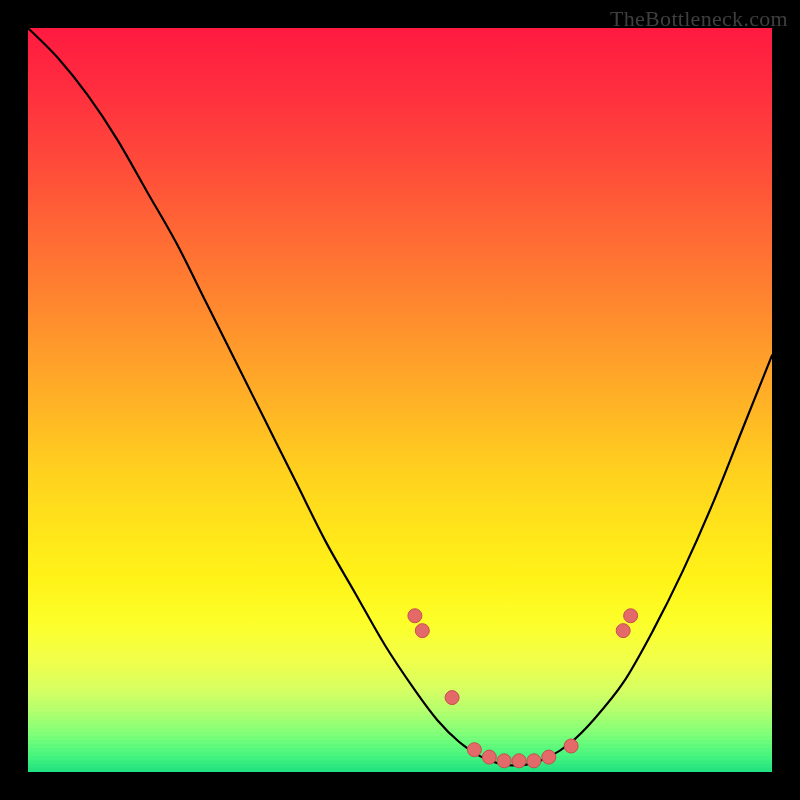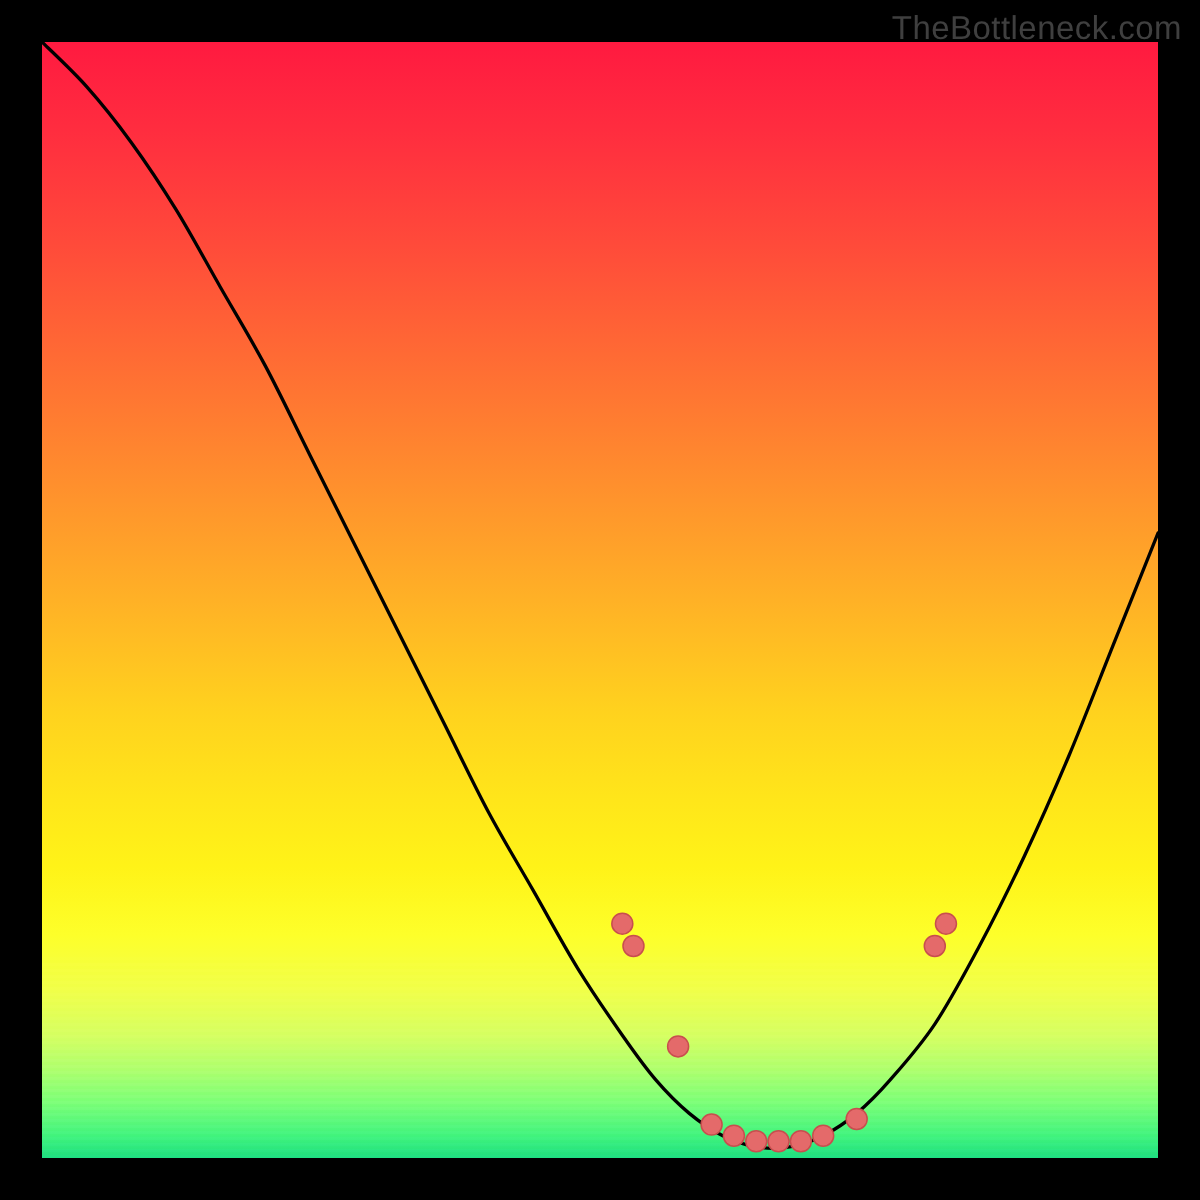--- a/index.html
+++ b/index.html
@@ -9,20 +9,21 @@
     height: 800px;
     background: #000;
     overflow: hidden;
     font-family: Arial, Helvetica, sans-serif;
   }
   .stage {
     position: relative;
     width: 800px;
     height: 800px;
     background: #000;
+    font-family: Liberation Serif, serif;
   }
   .watermark {
     position: absolute;
     top: 6px;
     right: 12px;
     color: #3f3f3f;
     font-size: 22px;
     font-weight: 500;
     letter-spacing: 0.3px;
     z-index: 50;

